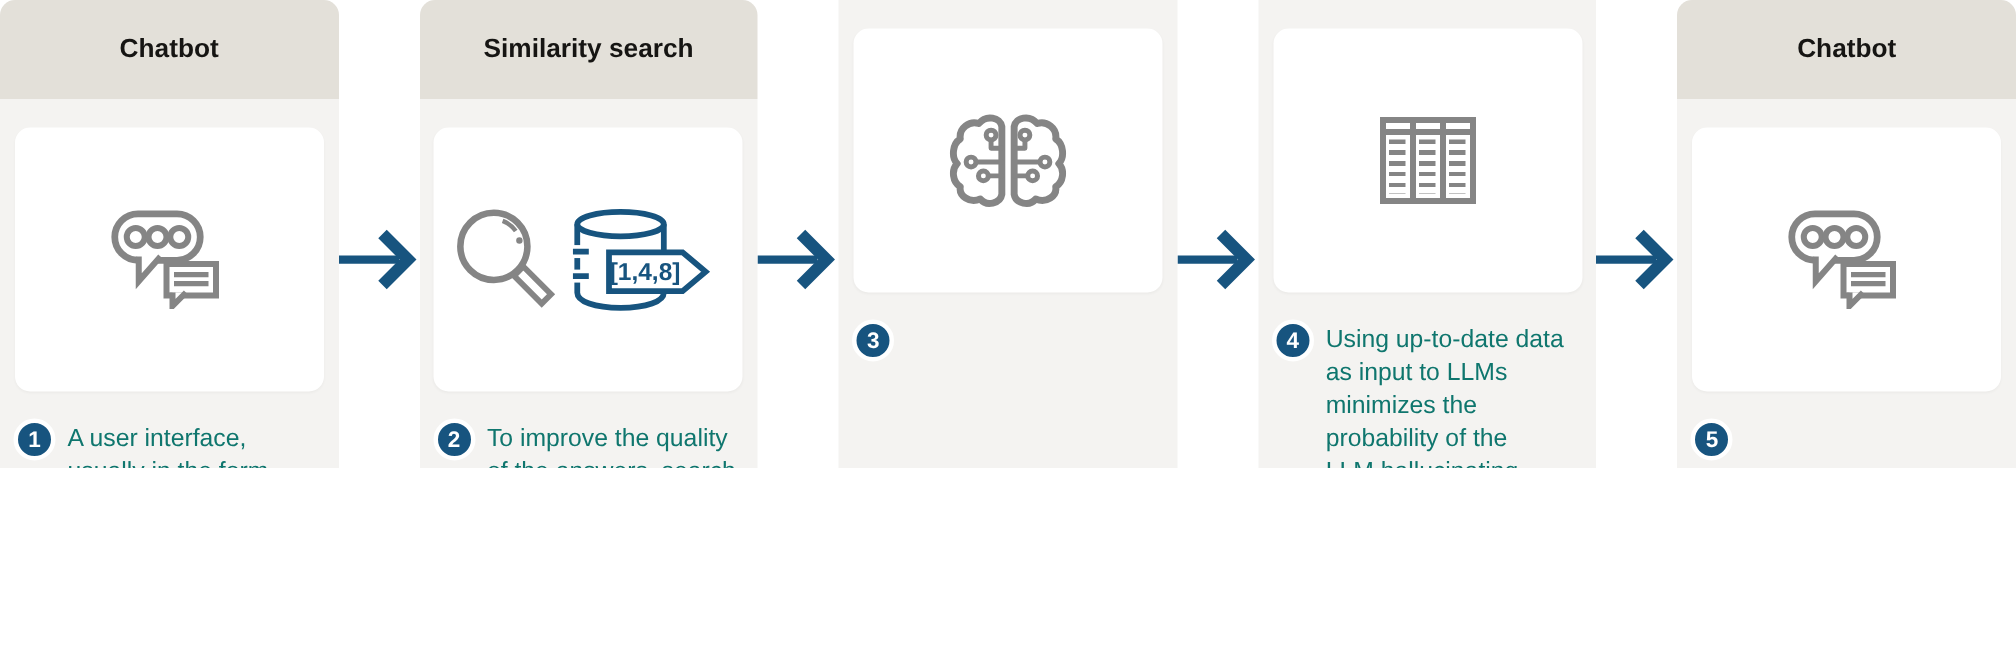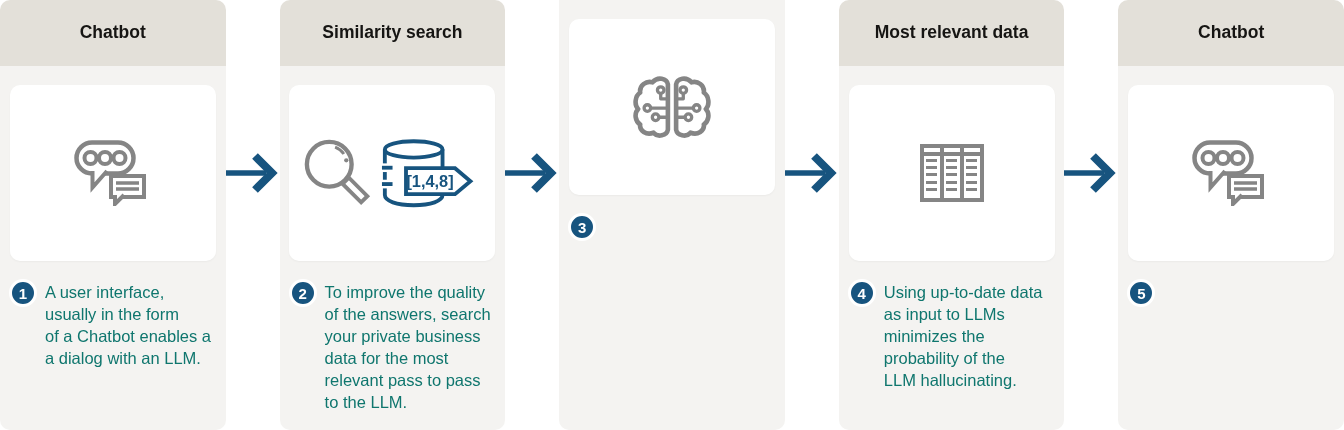--- a/index.html
+++ b/index.html
@@ -1,17 +1,17 @@
 <!DOCTYPE html>
 <html><head>
 <meta charset="utf-8">
 <style>
   * { margin:0; padding:0; box-sizing:border-box; }
   body { background:#ffffff; font-family:"Liberation Sans", sans-serif; }
-  .diagram { width:1344px; height:430px; display:flex; justify-content:space-between; background:#fff; }
+  .diagram { width:1344px; height:312px; display:flex; justify-content:space-between; background:#fff; }
   .column { width:238px; height:430px; display:flex; flex-direction:column; }
   .col-header {
     height:66px; background:#e3e0d9; border-radius:10px 10px 0 0;
     display:flex; align-items:center; justify-content:center;
     font-weight:bold; font-size:17.5px; color:#161513; text-align:center;
     white-space:pre-line; line-height:1.25; padding:0 8px;
   }
   .col-body {
     flex:1; background:#f4f3f1; border-radius:0 0 10px 10px;
     display:flex; flex-direction:column; align-items:center;
@@ -142,21 +142,20 @@
   </div>
 
   <div class="arrow-cell">
     <svg width="54" height="44" viewBox="0 0 54 44" fill="none">
       <path d="M0,22 H40" stroke="#17547f" stroke-width="5.5"></path>
       <path d="M29,5 L46,22 L29,39" stroke="#17547f" stroke-width="8" fill="none"></path>
     </svg>
   </div>
 
   <div class="column">
-    <div class="col-header">Most relevant data</div>
     <div class="col-body">
       <div class="card">
         <div class="table-icon">
           <div class="tcol">
               <div class="th"></div>
               <div class="tb"></div>
             </div>
           <div class="tcol">
               <div class="th"></div>
               <div class="tb"></div>

